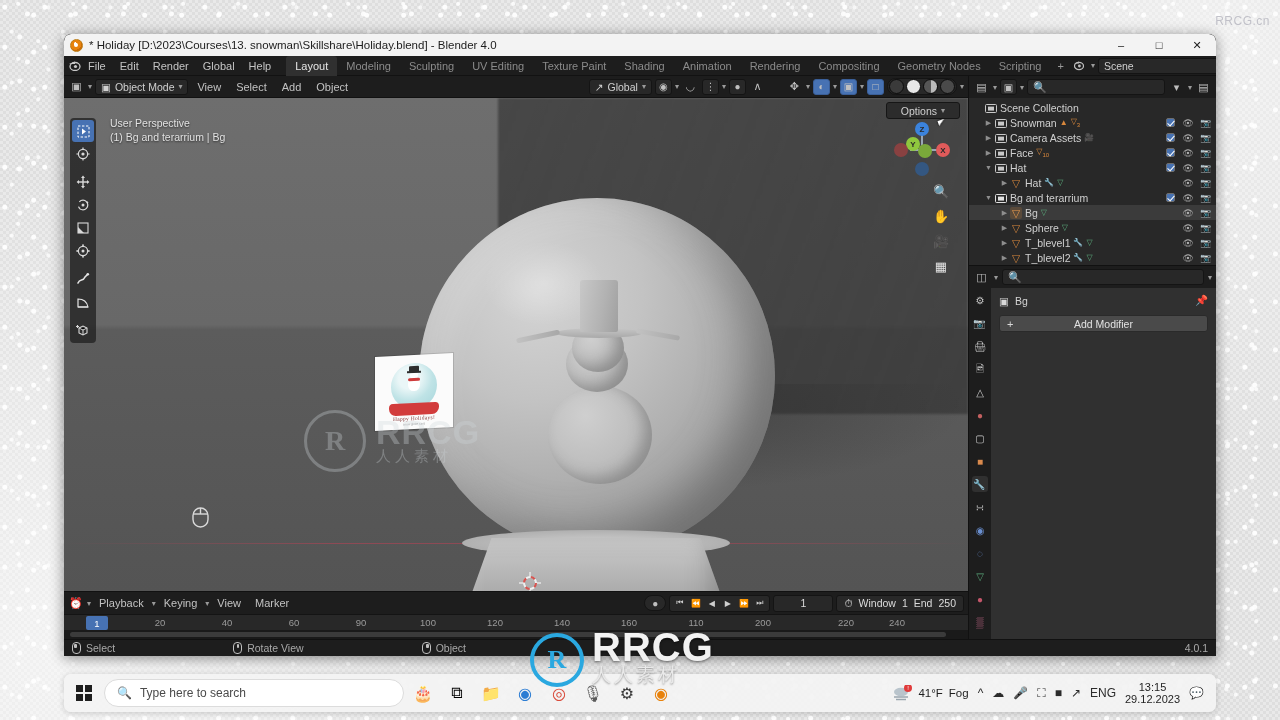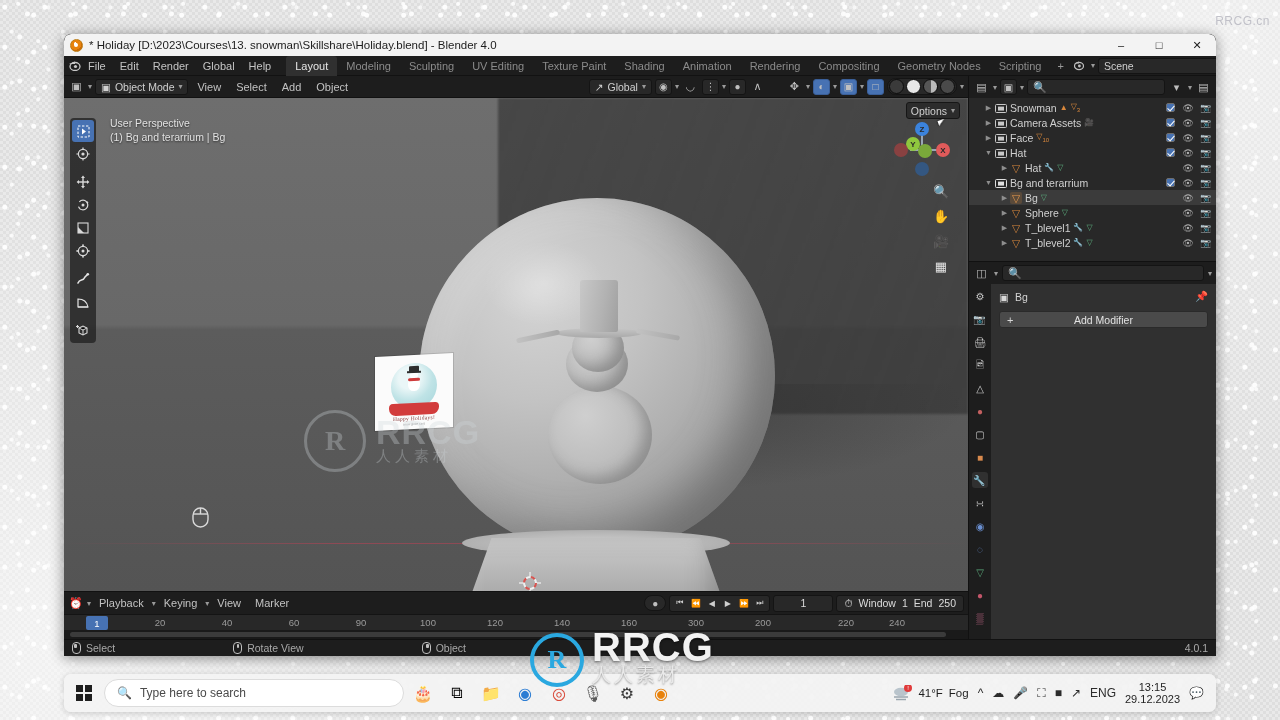--- a/index.html
+++ b/index.html
@@ -180,21 +180,21 @@
   .ref-hat{position:absolute; left:34px; top:11px; width:10px; height:6px; background:#2e2e2e; border-radius:1px;}
   .ref-hatb{position:absolute; left:32px; top:16px; width:14px; height:2px; background:#2e2e2e;}
   .ref-scarf{position:absolute;left:33px;top:23px;width:12px;height:3px;background:#cf3b3b;border-radius:2px;}
   .ref-base{position:absolute; left:14px; top:48px; width:50px; height:12px; background:#d23c3c; border-radius:4px 4px 7px 7px;}
   .ref-txt{position:absolute; left:0; right:0; top:60px; text-align:center; font-size:5.5px; color:#8a4040; letter-spacing:.3px; font-family:"Liberation Serif",serif;}
   .ref-txt2{position:absolute; left:0; right:0; top:67px; text-align:center; font-size:3px; color:#9a9a9a;}
   
   .vp-info{position:absolute; left:46px; top:18px; font-size:10.5px; color:#e2e2e2; line-height:14px; text-shadow:0 1px 2px rgba(0,0,0,.6);}
   .vp-options{
     position:absolute; right:8px; top:4px; background:#2c2c2c; border:1px solid #161616;
-    border-radius:3px; height:17px; display:flex; align-items:center; padding:0 4px; gap:4px;
+    border-radius:3px; height:17px; display:flex; align-items:center; padding:0 14px; gap:4px;
     font-size:10.5px; color:#d0d0d0;
   }
   
   .toolbar{
     position:absolute; left:6px; top:20px; width:26px; background:#232323cc; border-radius:4px;
     display:flex; flex-direction:column; padding:2px; gap:1px;
   }
   .tool{
     width:22px;height:22px;border-radius:3px;display:flex;align-items:center;justify-content:center;
     color:#d9d9d9;
@@ -607,21 +607,21 @@
         <div class="tl-ruler">
           <span class="playhead" style="left:33px;">1</span>
           <span class="tick" style="left:96px;">20</span>
           <span class="tick" style="left:163px;">40</span>
           <span class="tick" style="left:230px;">60</span>
           <span class="tick" style="left:297px;">90</span>
           <span class="tick" style="left:364px;">100</span>
           <span class="tick" style="left:431px;">120</span>
           <span class="tick" style="left:498px;">140</span>
           <span class="tick" style="left:565px;">160</span>
-          <span class="tick" style="left:632px;">300</span>
+          <span class="tick" style="left:632px;">110</span>
           <span class="tick" style="left:699px;">200</span>
           <span class="tick" style="left:766px;margin-left:16px;">220</span>
           <span class="tick" style="left:833px;">240</span>
         </div>
         <div class="tl-scroll"></div>
       </div>
     </div>
 
     <div class="rightcol">
 
@@ -634,20 +634,31 @@
           <div class="ol-search">
             <span>🔍</span>
             <span></span>
           </div>
           <div class="icon-btn">▾</div>
           <span style="color:#9a9a9a;font-size:8px;">▾</span>
           <div class="icon-btn">▤</div>
         </div>
         <div class="ol-body">
 
+          <div class="ol-row">
+            <span style="width:4px;"></span>
+            <span class="disc"></span>
+            <span class="coll-ic">
+              <svg width="12" height="10" viewBox="0 0 12 10">
+                  <rect x="0.5" y="1.5" width="11" height="8" rx="1" fill="none" stroke="#c9c9c9" stroke-width="1"></rect>
+                  <rect x="3" y="3.6" width="6" height="4" fill="#c9c9c9"></rect>
+                </svg>
+            </span>
+            <span class="ol-name">Scene Collection</span>
+          </div>
 
           <div class="ol-row">
             <span style="width:14px;"></span>
             <span class="disc">▶</span>
             <span class="coll-ic">
               <svg width="12" height="10" viewBox="0 0 12 10">
                   <rect x="0.5" y="1.5" width="11" height="8" rx="1" fill="none" stroke="#c9c9c9" stroke-width="1"></rect>
                   <rect x="3" y="3.6" width="6" height="4" fill="#c9c9c9"></rect>
                 </svg>
             </span>

